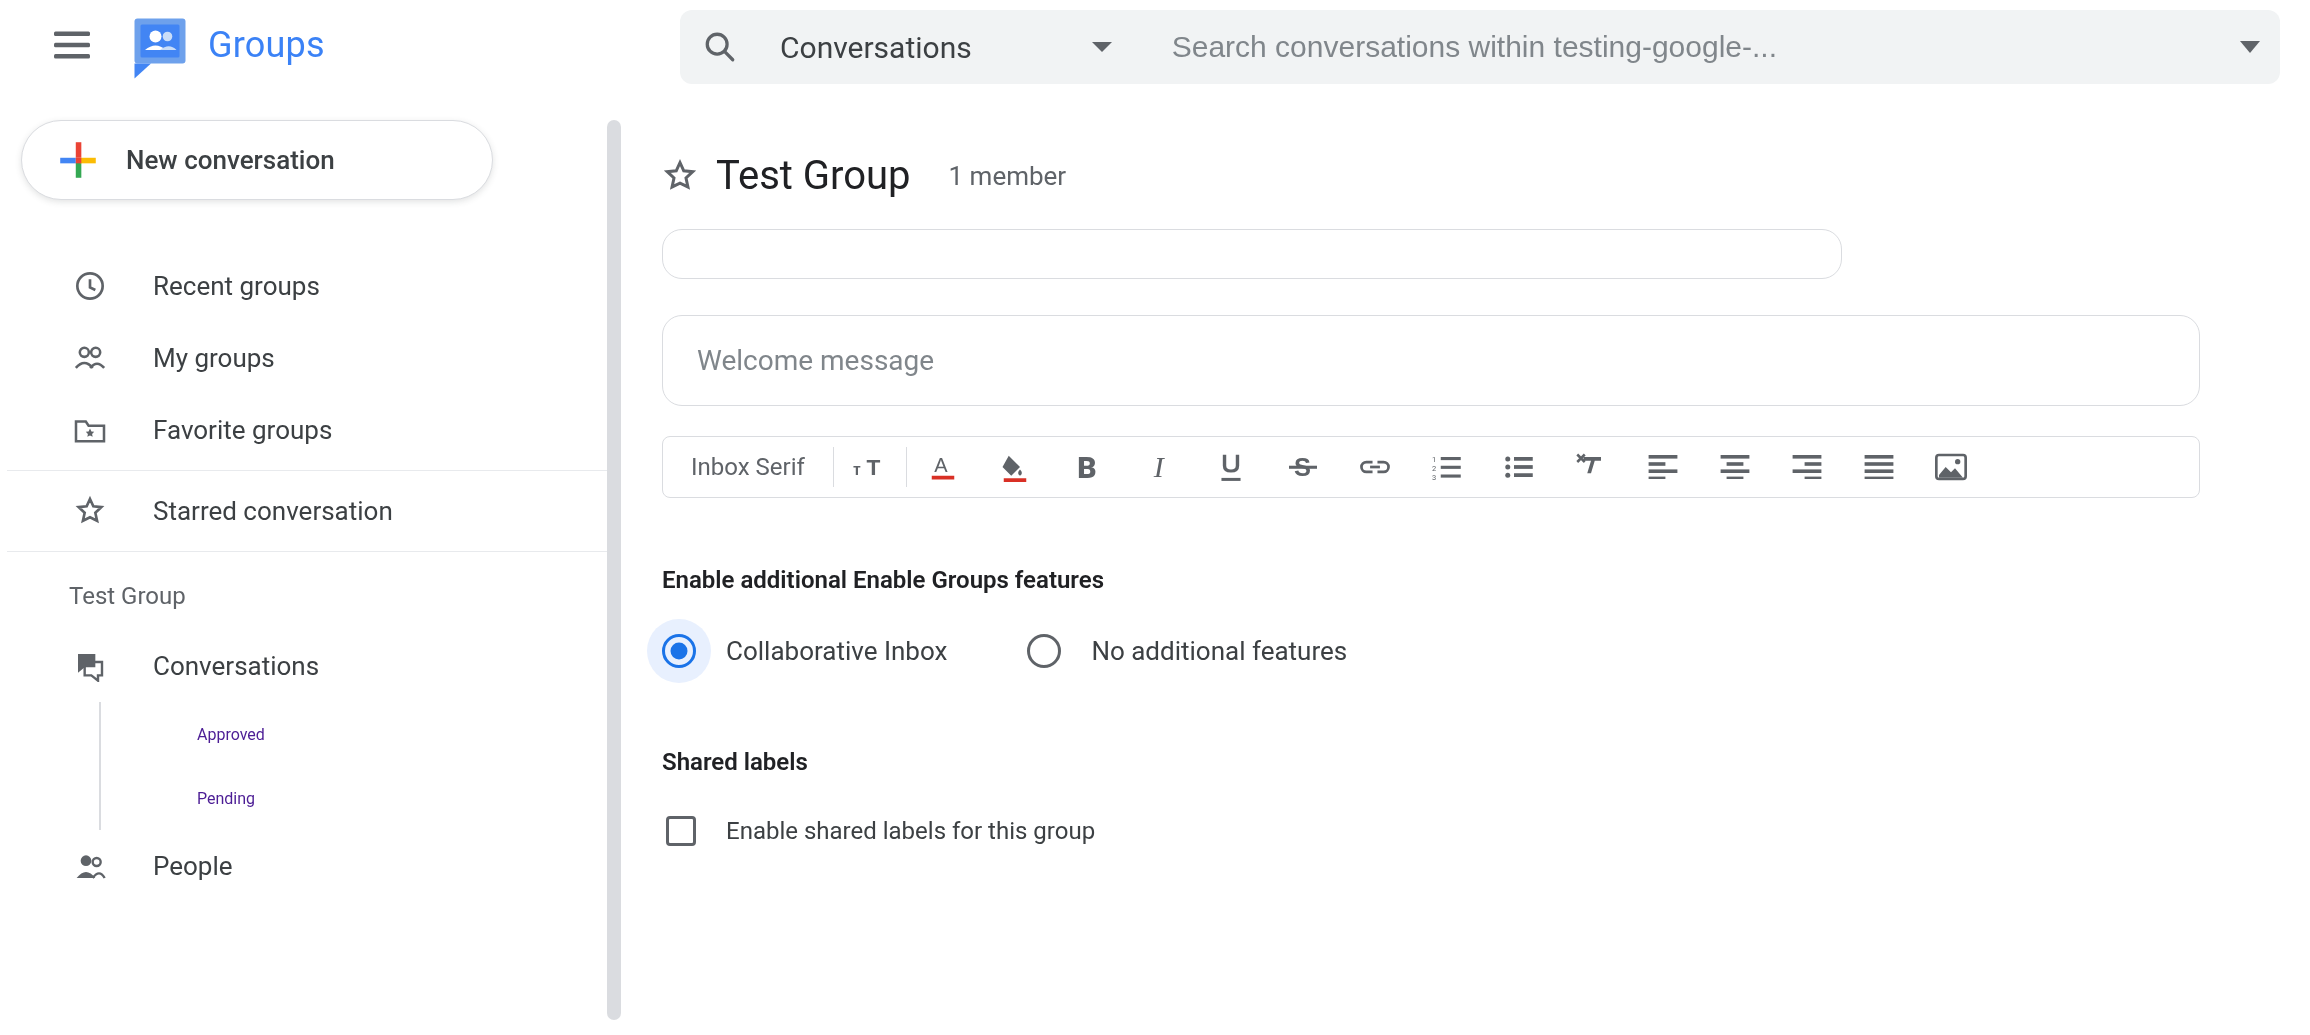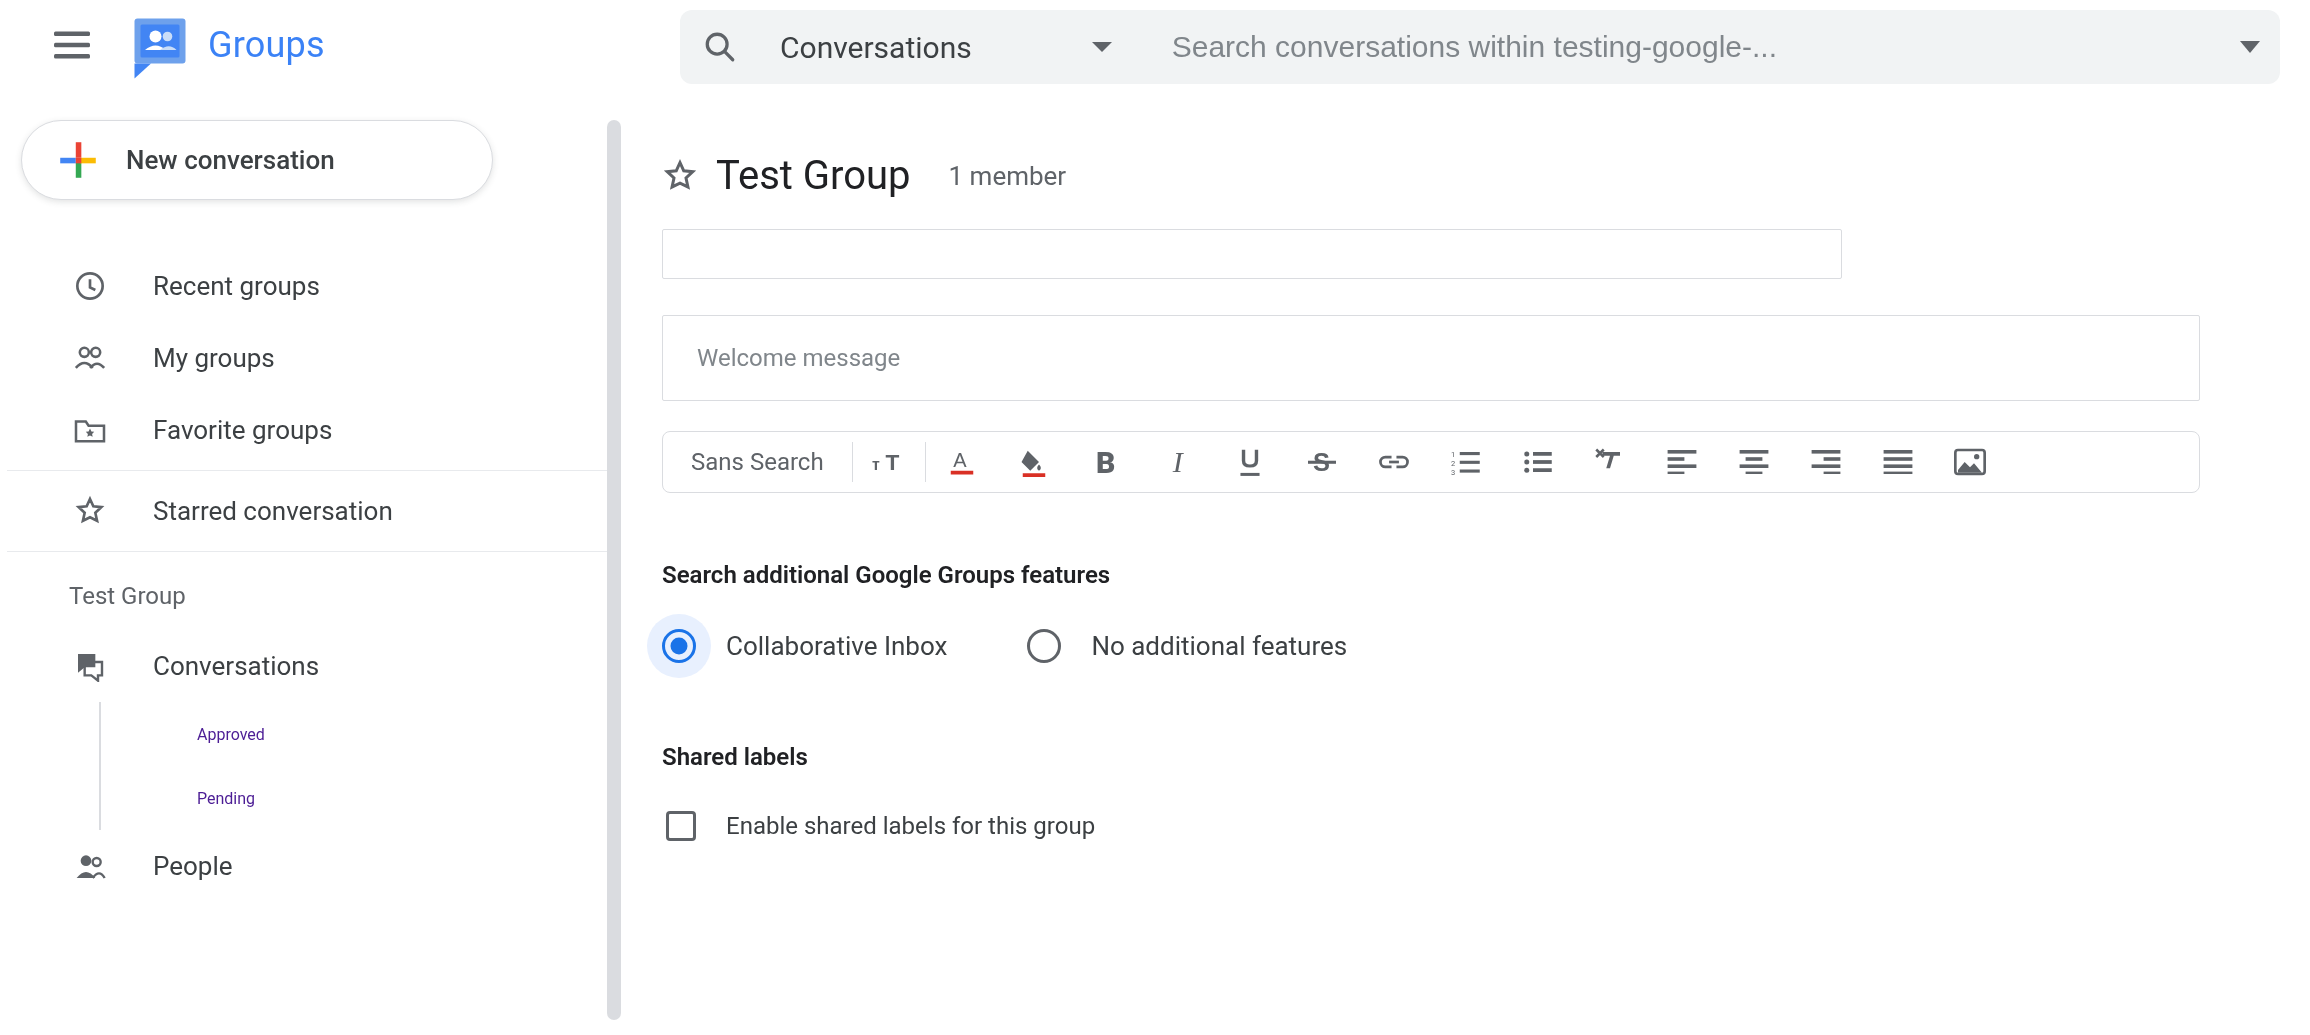--- a/index.html
+++ b/index.html
@@ -172,23 +172,23 @@
     display:flex; align-items:center;
     gap: 18px;
     margin-bottom: 30px;
   }
   .star-outline { color:#5f6368; cursor:pointer; }
   .group-title { font-size: 40px; color:#202124; }
   .member-count { font-size: 26px; color:#5f6368; margin-left: 20px; }
 
   .field-box {
     border: 1px solid #dadce0;
-    border-radius: 2px;
+    border-radius: 20px;
     background:#fff;
-    font-size: 24px;
+    font-size: 28px;
     color:#80868b;
     padding: 28px 34px;
   }
   .empty-field { height: 50px; margin-bottom: 36px; width: 1180px; padding:0; }
   .welcome-field { width: 1538px; margin-bottom: 30px; }
 
   
   .toolbar {
     width: 1538px;
     height: 62px;
@@ -394,21 +394,21 @@
     <span class="member-count">1 member</span>
   </div>
 
   <div class="field-box empty-field"></div>
 
   <div class="field-box welcome-field">
     <span>Welcome message</span>
   </div>
 
   <div class="toolbar">
-    <span class="font-name">Sans Search</span>
+    <span class="font-name">Inbox Serif</span>
     <div class="tbtn">
       <svg width="34" height="26" viewBox="0 0 30 22" fill="#5f6368">
           <text x="0" y="18" font-size="14" font-family="Arial" font-weight="bold">т</text>
           <text x="12" y="18" font-size="20" font-family="Arial" font-weight="bold">T</text>
         </svg>
     </div>
     <div class="tsep"></div>
     <div class="tbtn">
       <svg width="30" height="30" viewBox="0 0 24 24">
           <text x="5" y="16" font-size="16" fill="#5f6368" font-family="Arial">A</text>
@@ -502,21 +502,21 @@
     </div>
     <div class="tbtn">
       <svg width="32" height="28" viewBox="0 0 24 20" fill="#5f6368">
           <rect x="1" y="1" width="22" height="18" rx="2" fill="none" stroke="#5f6368" stroke-width="2"></rect>
           <path d="M3 16 l5 -6 4 4 3 -3 6 7 h-18 z"></path>
           <circle cx="17" cy="6" r="2"></circle>
         </svg>
     </div>
   </div>
 
-  <div class="section-title">Search additional Google Groups features</div>
+  <div class="section-title">Enable additional Enable Groups features</div>
 
   <div class="radio-row">
     <div class="radio-opt">
       <span class="radio-circ selected">
         <span class="radio-halo"></span>
       </span>
       <span class="radio-label">Collaborative Inbox</span>
     </div>
     <div class="radio-opt">
       <span class="radio-circ"></span>

